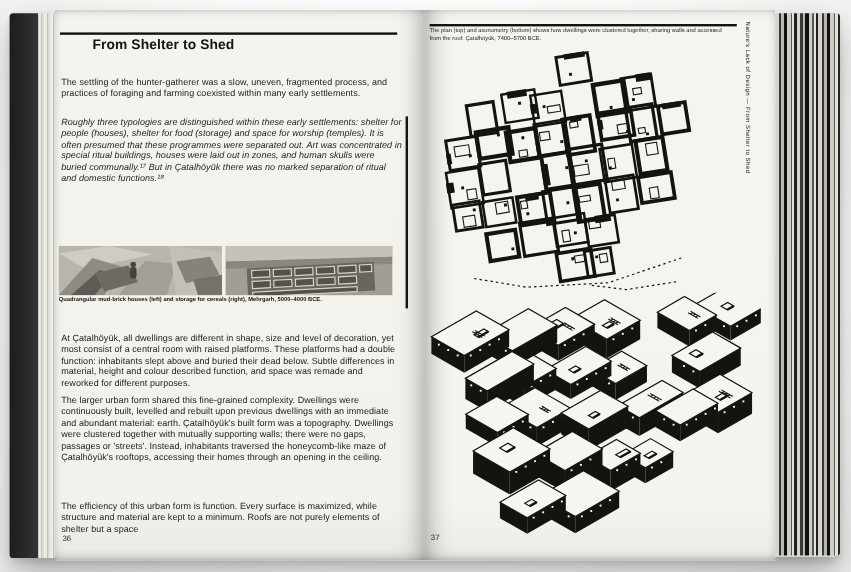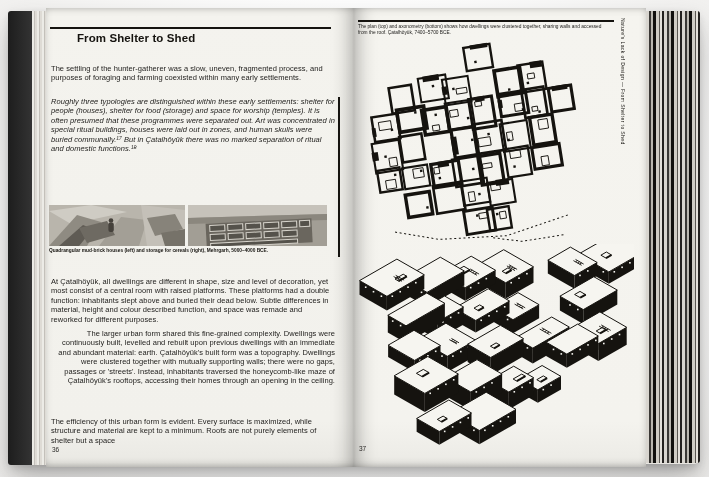--- a/index.html
+++ b/index.html
@@ -38,21 +38,21 @@
   .p1{top:56px;}
   .p2{top:89px;font-style:italic;}
   .margin-rule{position:absolute;left:292px;top:89px;width:2px;height:160px;background:#15130f;}
   .photos{position:absolute;left:3px;top:197px;width:287px;height:41px;display:flex;gap:3px;}
   .photo{height:41px;overflow:hidden;background:#b5b1a8;}
   .photo svg{display:block;width:100%;height:100%;}
   .photo1{width:136px;}
   .photo2{width:139px;}
   .caption{position:absolute;left:3px;top:240px;width:286px;font-size:4.8px;font-weight:bold;color:#15130f;line-height:6px;}
   .p3{top:269px;}
-  .p4{top:321px;text-align:right;}
+  .p4{top:321px;}
   .p5{top:409px;}
   .pagenum{position:absolute;font-size:6.5px;color:#2a2927;}
   .pagenum-left{left:6px;top:438px;}
   .pagenum-right{left:5px;top:437px;}
   .caption-rule{left:4px;top:12px;width:256px;height:2px;}
   .fig-caption{position:absolute;left:4px;top:16px;width:252px;font-size:4.8px;line-height:6px;color:#22211f;}
   .margin-vertical{position:absolute;left:266px;top:10px;height:220px;writing-mode:vertical-rl;text-orientation:mixed;
     font-size:5px;letter-spacing:0.4px;color:#15130f;}
   .figure{position:absolute;}
   .figure svg{display:block;width:100%;height:100%;}
@@ -64,21 +64,21 @@
 
 <div class="stage">
   <div class="book">
     <div class="book-shadow"></div>
     <div class="cover-left"></div>
     <div class="edge-left"></div>
 
     <div class="page page-left">
       <div class="rule title-rule"></div>
       <h1 class="page-title">From Shelter to Shed</h1>
-      <p class="body p1">The settling of the hunter-gatherer was a slow, uneven, fragmented process, and purposes of foraging and farming coexisted within many early settlements.</p>
+      <p class="body p1">The settling of the hunter-gatherer was a slow, uneven, fragmented process, and practices of foraging and farming coexisted within many early settlements.</p>
       <p class="body p2">Roughly three typologies are distinguished within these early settlements: shelter for people (houses), shelter for food (storage) and space for worship (temples). It is often presumed that these programmes were separated out. Art was concentrated in special ritual buildings, houses were laid out in zones, and human skulls were buried communally.¹⁷ But in Çatalhöyük there was no marked separation of ritual and domestic functions.¹⁸</p>
       <div class="margin-rule"></div>
 
       <div class="photos">
         <div class="photo photo1">
           <svg viewBox="0 0 136 41" preserveAspectRatio="none">
             <rect width="136" height="41" fill="#b9b5ac"></rect>
             <polygon points="0,6 42,0 78,7 22,19" fill="#cfccc4"></polygon>
             <polygon points="0,41 28,10 52,17 38,41" fill="#8f8b82"></polygon>
             <polygon points="10,41 34,20 44,24 30,41" fill="#5f5b54"></polygon>
@@ -111,21 +111,21 @@
               <rect x="94" y="27" width="15" height="6" fill="#55524b" stroke="#d6d3cb" stroke-width="1"></rect>
               <rect x="22" y="36" width="87" height="4" fill="#55524b" stroke="#d6d3cb" stroke-width="1"></rect>
             </g>
           </svg>
         </div>
       </div>
       <div class="caption">Quadrangular mud-brick houses (left) and storage for cereals (right), Mehrgarh, 5000–4000 BCE.</div>
 
       <p class="body p3">At Çatalhöyük, all dwellings are different in shape, size and level of decoration, yet most consist of a central room with raised platforms. These platforms had a double function: inhabitants slept above and buried their dead below. Subtle differences in material, height and colour described function, and space was remade and reworked for different purposes.</p>
       <p class="body p4">The larger urban form shared this fine-grained complexity. Dwellings were continuously built, levelled and rebuilt upon previous dwellings with an immediate and abundant material: earth. Çatalhöyük's built form was a topography. Dwellings were clustered together with mutually supporting walls; there were no gaps, passages or 'streets'. Instead, inhabitants traversed the honeycomb-like maze of Çatalhöyük's rooftops, accessing their homes through an opening in the ceiling.</p>
-      <p class="body p5">The efficiency of this urban form is evident. Every surface is maximized, while structure and material are kept to a minimum. Roofs are not purely elements of shelter but a space</p>
+      <p class="body p5">The efficiency of this urban form is function. Every surface is maximized, while structure and material are kept to a minimum. Roofs are not purely elements of shelter but a space</p>
       <div class="pagenum pagenum-left">36</div>
     </div>
 
     <div class="page page-right">
       <div class="rule caption-rule"></div>
       <div class="fig-caption">The plan (top) and axonometry (bottom) shows how dwellings were clustered together, sharing walls and accessed from the roof. Çatalhöyük, 7400–5700 BCE.</div>
       <div class="margin-vertical">Nature's Lack of Design — From Shelter to Shed</div>
 
       <div class="figure fig-plan">
         <svg viewBox="0 0 236 206" preserveAspectRatio="xMidYMid meet">

